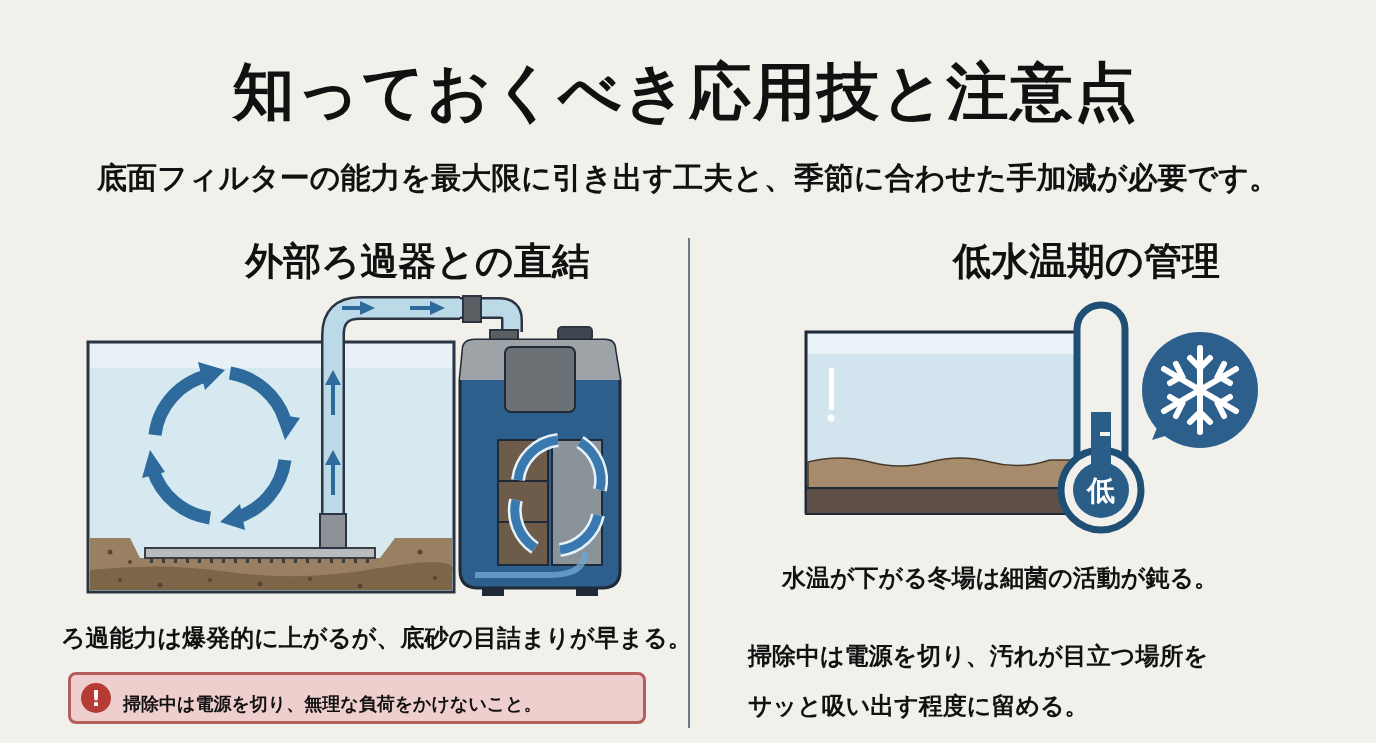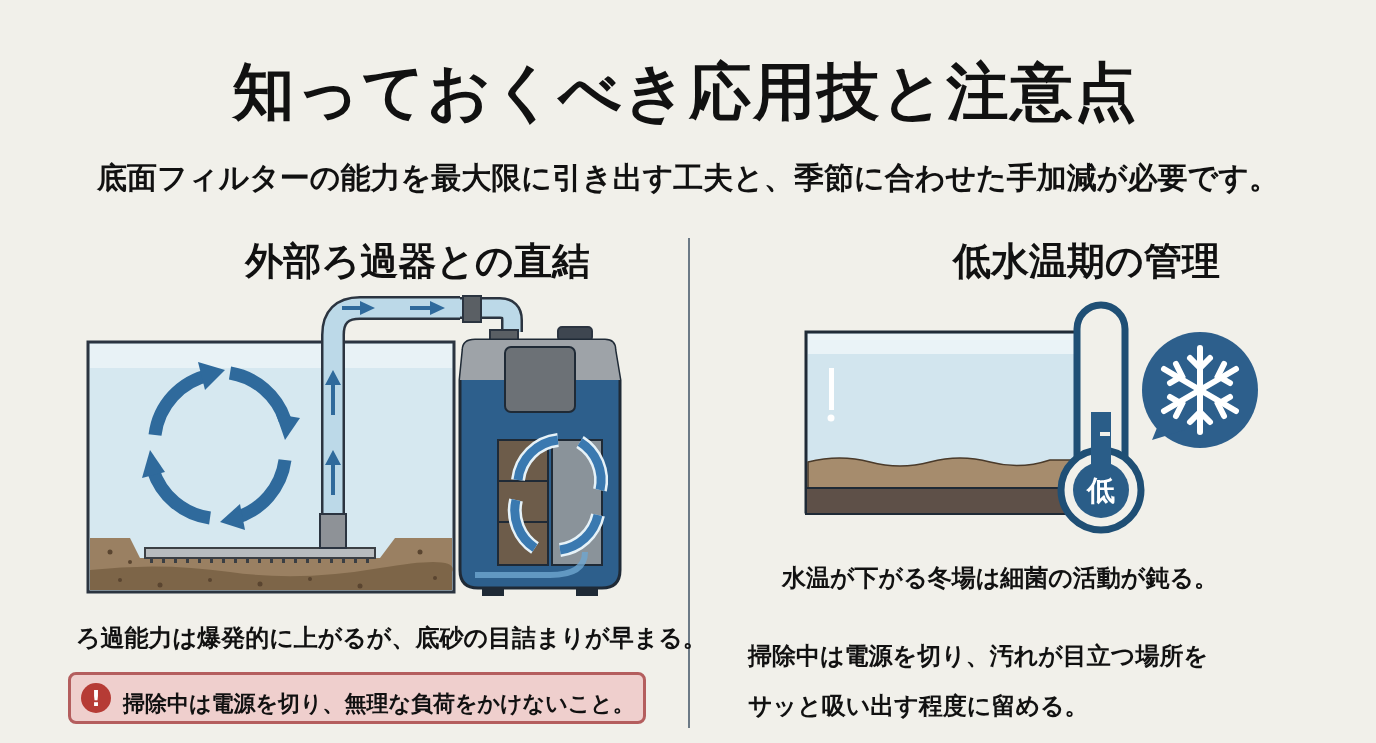--- a/index.html
+++ b/index.html
@@ -23,32 +23,32 @@
     position:absolute; left:688px; top:238px; width:2px; height:490px;
     background:#6c7a86;
   }
   .h2 {
     position:absolute; font-size:38px; font-weight:bold; line-height:50px;
     text-align:right;
   }
   .h2.left { left:120px; width:470px; top:236px; }
   .h2.right { left:820px; width:400px; top:236px; }
   .body-text { position:absolute; font-size:24px; font-weight:bold; line-height:40px; }
-  .left-caption { left:76px; top:618px; }
+  .left-caption { left:61px; top:618px; }
   .warn-box {
     position:absolute; left:68px; top:672px; width:578px; height:52px;
     background:#efcfcd; border:3px solid #b45e5e; border-radius:8px; box-sizing:border-box;
     display:flex; align-items:center; padding-left:10px;
   }
   .warn-icon {
     width:30px; height:30px; border-radius:50%; background:#b63b35; color:#fff;
     font-weight:bold; font-size:22px; display:flex; align-items:center; justify-content:center;
     margin-right:12px; flex:none;
   }
-  .warn-text { font-size:22px; font-weight:bold;margin-top:12px; }
+  .warn-text { font-size:18px; font-weight:bold;margin-top:12px; }
   .right-line1 { left:782px; top:558px; }
   .right-line2 { left:748px; top:636px; line-height:40px; }
   .right-line3 { left:748px; top:678px; line-height:40px;margin-top:8px; }
   svg { position:absolute; }
 </style>
 </head>
 <body>
 
 <div class="title">知っておくべき応用技と注意点</div>
 <div class="subtitle">底面フィルターの能力を最大限に引き出す工夫と、季節に合わせた手加減が必要です。</div>

